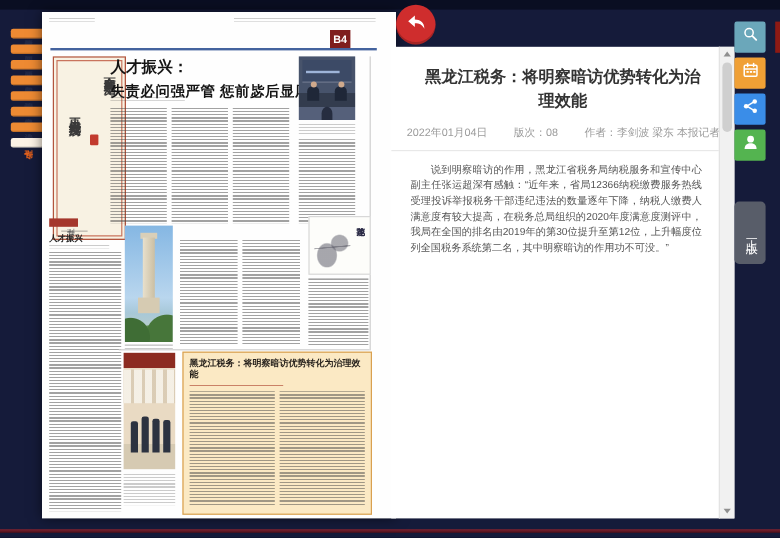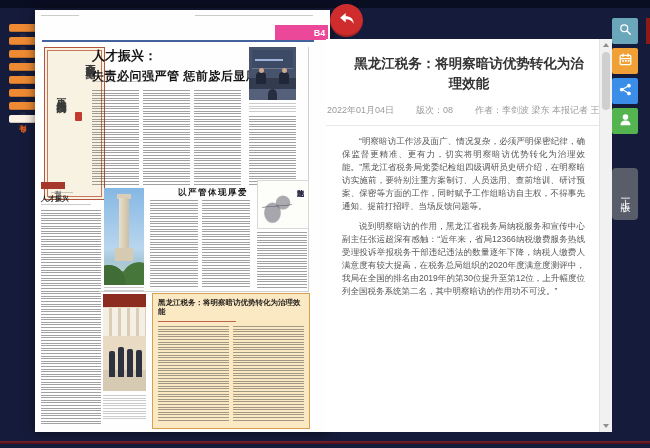--- a/index.html
+++ b/index.html
@@ -23,23 +23,23 @@
   .np{position:absolute;left:35px;top:10px;width:295px;height:422px;background:#fefefe;
       box-shadow:0 0 10px rgba(0,0,0,.55);}
   .sim{background-image:repeating-linear-gradient(to bottom,rgba(70,70,70,.5) 0,
        rgba(70,70,70,.5) 1px,transparent 1px,transparent 2.6px);}
   .sim-light{opacity:.55;}
   .sim-red{background-image:repeating-linear-gradient(to bottom,rgba(170,60,40,.75) 0,
        rgba(170,60,40,.75) 1px,transparent 1px,transparent 3px);}
   .np-micro-l{position:absolute;left:6px;top:5px;width:38px;height:3px;}
   .np-micro-r{position:absolute;left:160px;top:5px;width:118px;height:3px;}
   .np-rule-blue{position:absolute;left:7px;top:30px;width:272px;height:2px;background:#44639e;}
-  .np-b4{position:absolute;left:240px;top:15px;width:17px;height:15px;background:#ec4899;
+  .np-b4{position:absolute;left:240px;top:15px;width:17px;height:15px;background:#7f1d1d;
          color:#fff;font-weight:bold;font-size:9px;display:flex;align-items:center;
-         justify-content:center;padding-left:36px;}
+         justify-content:center;}
   .np-banner{position:absolute;left:9px;top:37px;width:59px;height:151px;background:#f8f2e3;
          border:1px solid #b2553e;box-shadow:inset 0 0 0 2px #f8f2e3,inset 0 0 0 3px #c9745d;}
   .bn-col{position:absolute;writing-mode:vertical-rl;text-orientation:upright;
          font-family:"Liberation Serif",serif;font-weight:bold;color:#3a3a3a;
          font-size:10px;line-height:1;letter-spacing:1px;}
   .bn1{right:9px;top:8px;}
   .bn2{left:11px;top:42px;}
   .bn-seal{position:absolute;right:22px;top:64px;width:7px;height:9px;background:#c23b2e;
          border-radius:1px;}
   .bn-tag{position:absolute;left:8px;bottom:14px;writing-mode:vertical-rl;
@@ -99,21 +99,21 @@
   .hl-title{font-size:7.5px;font-weight:bold;color:#241f1a;line-height:1.25;}
   .hl-byline{width:78px;height:3px;margin-top:4px;}
   .hl-colA{position:absolute;left:5px;top:32px;width:71px;height:96px;}
   .hl-colB{position:absolute;right:5px;top:32px;width:71px;height:96px;}
 
   
   .reader{position:absolute;left:326px;top:39px;width:286px;height:393px;background:#fff;
           overflow:hidden;}
   .rd-title{margin:15px 22px 0;font-size:13.5px;font-weight:bold;color:#333;
           text-align:center;line-height:1.5;}
-  .rd-meta{margin:9px 0 0 1px;display:flex;gap:22px;font-size:9px;color:#9b9b9b;
+  .rd-meta{margin:9px 0 0 13px;display:flex;gap:22px;font-size:9px;color:#9b9b9b;
           white-space:nowrap;}
   .rd-div{margin:8px 13px 0 0;height:1px;background:#e8e8e8;}
   .rd-body{margin:9px 27px 0 16px;font-size:8.5px;color:#555;line-height:1.55;
           text-align:justify;height:288px;overflow:hidden;}
   .rd-body .p{text-indent:2em;margin:0 0 6px;}
   .rd-body .h{text-indent:2em;margin:8px 0 6px;font-weight:bold;color:#4a4a4a;}
   .scrollbar{position:absolute;left:599px;top:39px;width:13px;height:393px;background:#f1f1f1;
           border-left:1px solid #e3e3e3;box-sizing:border-box;}
   .arr{width:0;height:0;border-left:3px solid transparent;border-right:3px solid transparent;
           margin:4px auto 0;}
@@ -197,21 +197,20 @@
     <div class="np-col sim" style="left:6px;top:200px;width:60px;height:216px;"></div>
 
     <div class="np-monument">
       <div class="mon-cap"></div>
       <div class="mon-col"></div>
       <div class="mon-base"></div>
       <div class="mon-trees"></div>
     </div>
     <div class="np-col sim sim-light" style="left:69px;top:277px;width:40px;height:4px;"></div>
 
-    <div class="np-subhead">以严管体现厚爱</div>
     <div class="np-col sim" style="left:115px;top:190px;width:48px;height:88px;"></div>
     <div class="np-col sim" style="left:167px;top:190px;width:48px;height:88px;"></div>
 
     <div class="np-lotus">
       <div class="lotus-art"></div>
       <div class="lotus-cap">莲花池</div>
     </div>
     <div class="np-col sim" style="left:222px;top:222px;width:50px;height:56px;"></div>
 
     <div class="np-rule-h"></div>
@@ -235,21 +234,20 @@
 
   <div class="reader">
     <div class="rd-title">黑龙江税务：将明察暗访优势转化为治理效能</div>
     <div class="rd-meta">
       <span>2022年01月04日</span>
       <span>版次：08</span>
       <span>作者：李剑波 梁东 本报记者 王刊</span>
     </div>
     <div class="rd-div"></div>
     <div class="rd-body">
-      <div class="p">“明察暗访工作涉及面广、情况复杂，必须严明保密纪律，确保监督更精准、更有力，切实将明察暗访优势转化为治理效能。”黑龙江省税务局党委纪检组四级调研员史研介绍，在明察暗访实施前，要特别注重方案制订、人员选用、查前培训、研讨预案、保密等方面的工作，同时赋予工作组暗访自主权，不得事先通知、提前打招呼、当场反馈问题等。</div>
       <div class="p">说到明察暗访的作用，黑龙江省税务局纳税服务和宣传中心副主任张运超深有感触：“近年来，省局12366纳税缴费服务热线受理投诉举报税务干部违纪违法的数量逐年下降，纳税人缴费人满意度有较大提高，在税务总局组织的2020年度满意度测评中，我局在全国的排名由2019年的第30位提升至第12位，上升幅度位列全国税务系统第二名，其中明察暗访的作用功不可没。”</div>
 
     </div>
   </div>
 
   <div class="scrollbar">
     <div class="arr arr-up"></div>
     <div class="thumb"></div>
     <div class="arr arr-down"></div>
   </div>

